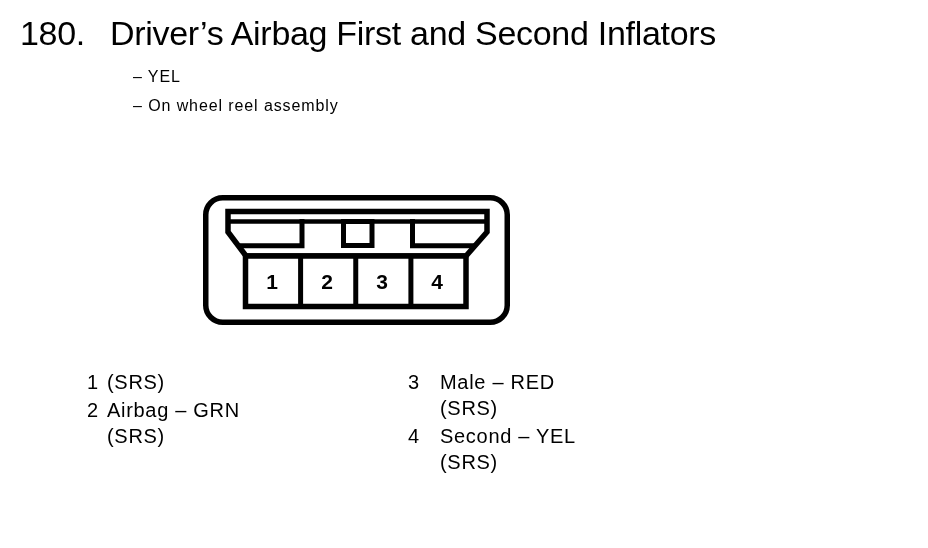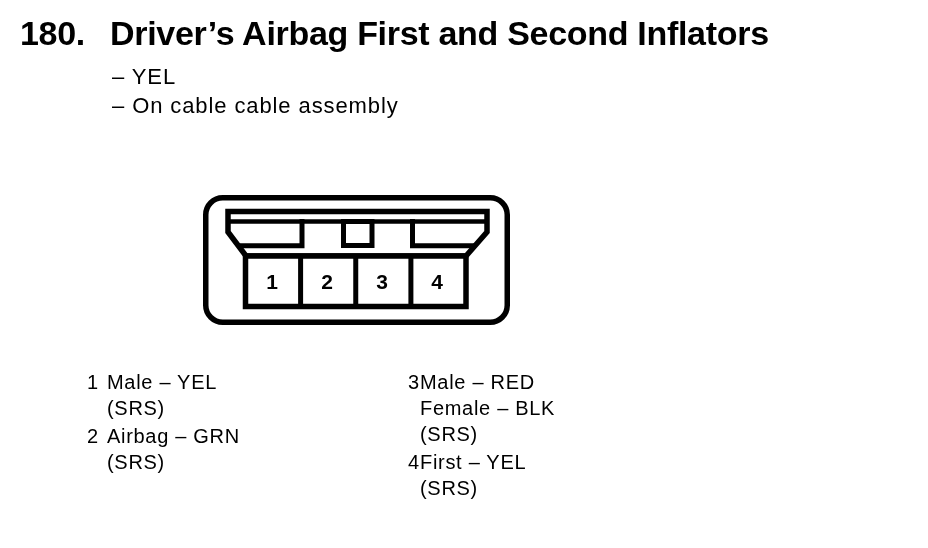--- a/index.html
+++ b/index.html
@@ -10,33 +10,33 @@
     background: #ffffff;
     color: #000000;
     font-family: "Liberation Sans", sans-serif;
     overflow: hidden;
   }
 
   
   .header {
     position: absolute;
     left: 20px; top: 15px;
-    font-weight: bold;
+    font-weight: normal;
     font-size: 34px;
     line-height: 36px;
     letter-spacing: -0.3px;
     white-space: nowrap;
   }
   .section-number { display: inline-block; width: 90px; }
 
   
   .details {
     position: absolute;
-    left: 112px; top: 62px;
-    font-size: 22px;
+    left: 133px; top: 62px;
+    font-size: 16px;
     line-height: 29px;
     letter-spacing: 0.9px;
     white-space: nowrap;
   }
 
   
   .figure {
     position: absolute;
     left: 203px; top: 195px;
     width: 307px; height: 130px;
@@ -61,34 +61,34 @@
     font-size: 20px;
     line-height: 26px;
     letter-spacing: 0.7px;
     white-space: nowrap;
   }
   .col-1 { left: 87px; }
   .col-2 { left: 408px; }
   .legend-item { position: relative; margin-bottom: 2px; }
   .pin-no { position: absolute; left: 0; top: 0; }
   .col-1 .pin-lines { margin-left: 20px; }
-  .col-2 .pin-lines { margin-left: 12px; }
+  .col-2 .pin-lines { margin-left: 32px; }
 </style>
 </head>
 <body>
 
 <div>
 
   <div class="header">
     <span class="section-number">180.</span><span>Driver’s Airbag First and Second Inflators</span>
   </div>
 
   <div class="details">
     <div>– YEL</div>
-    <div>– On cable cable assembly</div>
+    <div>– On wheel reel assembly</div>
   </div>
 
   <div class="figure">
     <svg width="307" height="130" viewBox="0 0 307 130">
 
       <rect x="2.75" y="2.75" width="301.5" height="124.5" rx="17" class="ln sw55 fill-paper"></rect>
 
       <path class="ln sw55" d="M 25 37 L 25 16.5 L 284 16.5 L 284 37 L 263 61 L 43 61 Z"></path>
 
       <line class="ln sw45" x1="25" y1="26.5" x2="284" y2="26.5"></line>
@@ -108,44 +108,42 @@
       <text class="pin-num-text" x="124" y="93.5" text-anchor="middle">2</text>
       <text class="pin-num-text" x="179" y="93.5" text-anchor="middle">3</text>
       <text class="pin-num-text" x="234" y="93.5" text-anchor="middle">4</text>
     </svg>
   </div>
 
   <div class="legend-col col-1">
     <div class="legend-item">
       <span class="pin-no">1</span>
       <div class="pin-lines">
-        <div>Male – YEL</div>
         <div>(SRS)</div>
       </div>
     </div>
     <div class="legend-item">
       <span class="pin-no">2</span>
       <div class="pin-lines">
         <div>Airbag – GRN</div>
         <div>(SRS)</div>
       </div>
     </div>
   </div>
 
   <div class="legend-col col-2">
     <div class="legend-item">
       <span class="pin-no">3</span>
       <div class="pin-lines">
         <div>Male – RED</div>
-        <div>Female – BLK</div>
         <div>(SRS)</div>
       </div>
     </div>
     <div class="legend-item">
       <span class="pin-no">4</span>
       <div class="pin-lines">
-        <div>First – YEL</div>
+        <div>Second – YEL</div>
         <div>(SRS)</div>
       </div>
     </div>
   </div>
 
 </div>
 
 </body></html>

